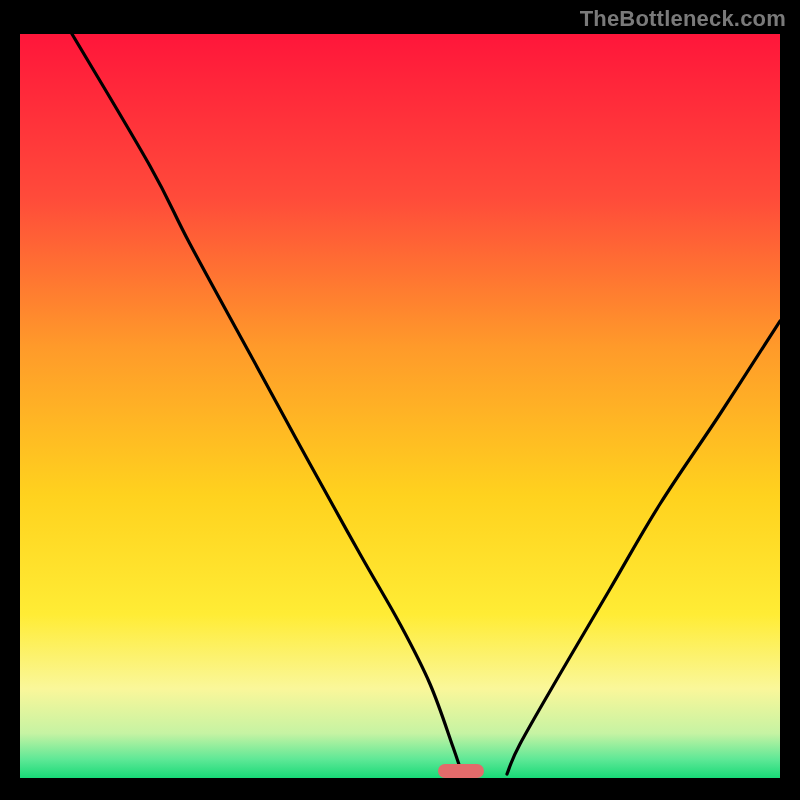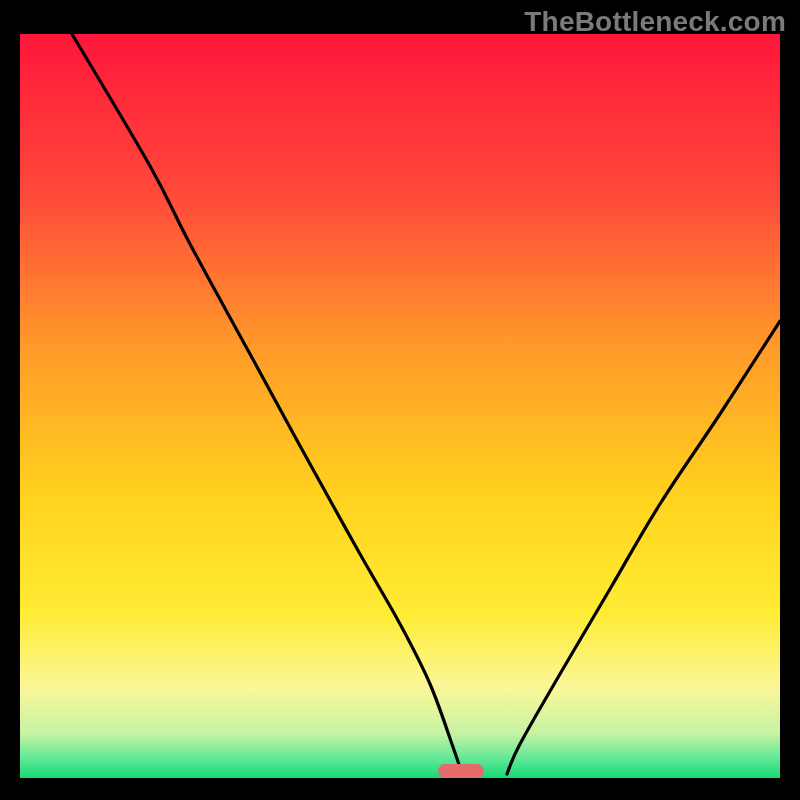--- a/index.html
+++ b/index.html
@@ -31,21 +31,21 @@
   .marker {
     position: absolute;
     background: #e36b6b;
     border-radius: 999px;
   }
   .watermark {
     position: absolute;
     top: 6px;
     right: 14px;
     font-family: Arial, Helvetica, sans-serif;
-    font-size: 28px;
+    font-size: 22px;
     font-weight: 600;
     color: #7a7a7a;
     letter-spacing: 0.2px;
   }
 </style>
 </head>
 <body>
 
 <div class="viewport">
 

